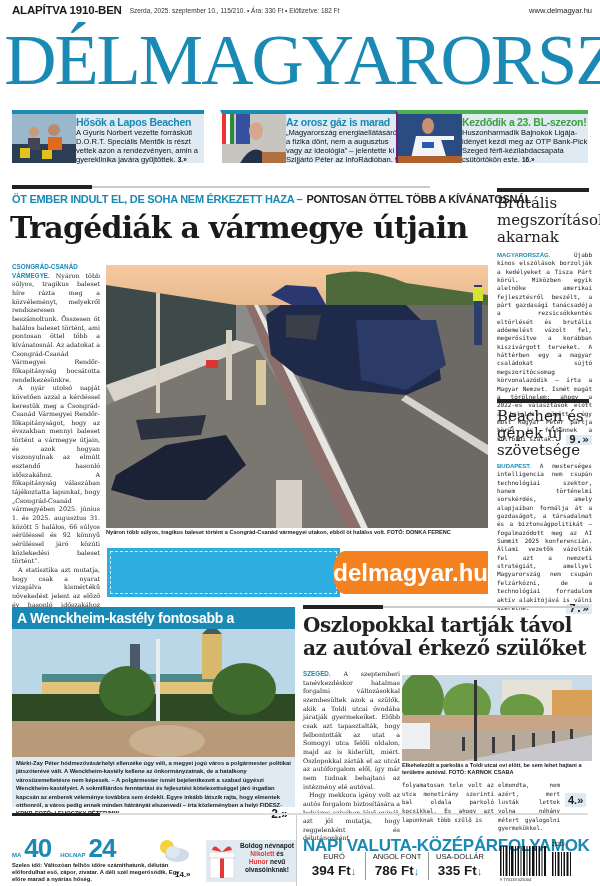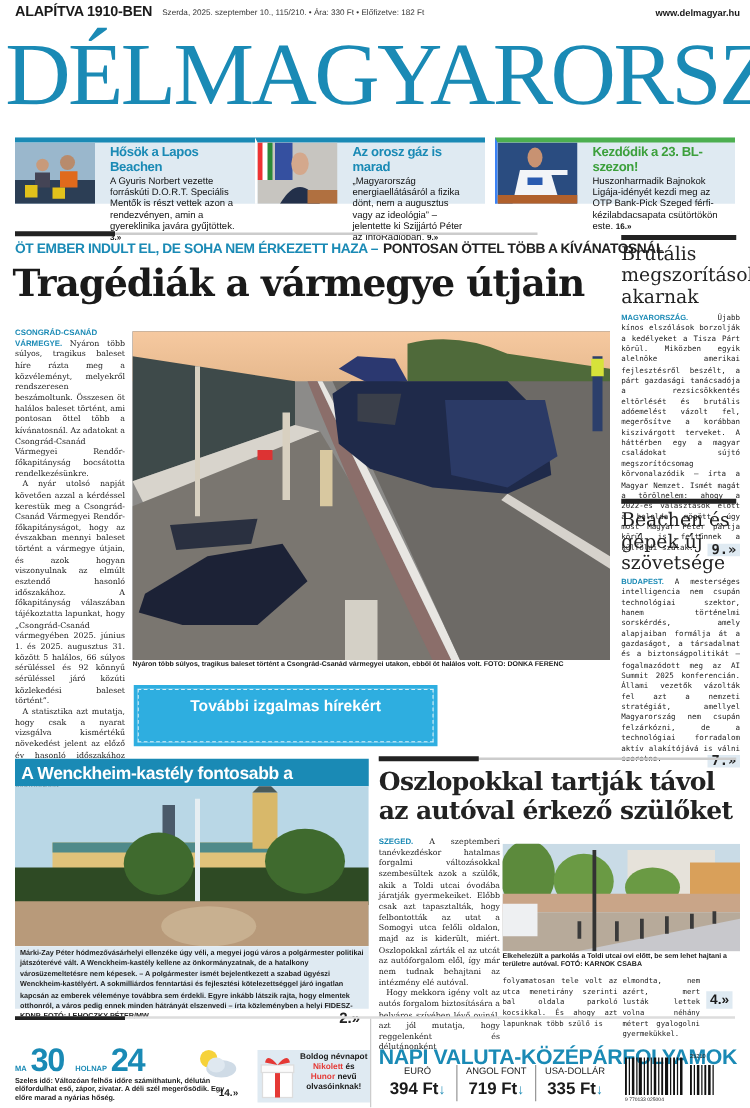--- a/index.html
+++ b/index.html
@@ -2,27 +2,27 @@
 <html><head>
 <meta charset="utf-8">
 <style>
 *{box-sizing:border-box;margin:0;padding:0}
 body{width:600px;height:886px;background:#fff;font-family:"Liberation Sans",sans-serif;color:#1a1a1a;position:relative;overflow:hidden}
 .abs{position:absolute}
 
 #topbar{left:12px;top:3px;width:580px;height:14px;display:flex;align-items:center}
 #founded{font-weight:bold;font-size:11.5px;letter-spacing:-0.2px}
 #issue{font-size:6.5px;margin-left:8px;color:#333}
-#url{margin-left:auto;font-size:7.5px;font-weight:bold}
+#url{margin-left:auto;font-size:7.5px;font-weight:normal}
 #masthead{left:10px;top:18px;width:584px;height:84px;font-family:"Liberation Serif",serif;color:#1a8ab5;font-size:71px;line-height:84px;text-align:center;letter-spacing:-2px;transform:scaleX(1.02)}
 
 .teaser{top:110px;height:53px;background:#dfeaf2;display:flex;border-top:4px solid #1a8ab5}
 .teaser.green{border-top-color:#4caf50}
 .teaser .img{width:64px;height:49px;flex:none}
-.teaser .txt{padding:2px 12px;font-size:7.6px;line-height:9px;color:#111}
+.teaser .txt{padding:2px 0;font-size:7.6px;line-height:9px;color:#111}
 .teaser h3{font-size:10.5px;line-height:12px;color:#1a8ab5;font-weight:bold;letter-spacing:-0.3px}
 .teaser.green h3{color:#3ca03c}
 .ref{font-weight:bold;font-size:6.5px}
 
 .rule-top{height:2px;background:#ccc}
 .rule-top::before{content:"";display:block;width:80px;height:4px;background:#222;margin-top:-1px}
 #kicker{left:12px;top:193px;font-size:11px;font-weight:bold;color:#1a8ab5;letter-spacing:-0.3px;white-space:nowrap}
 #kicker span.sub{color:#222;font-weight:bold;margin-left:4px}
 #headline{left:10px;top:210px;font-family:"DejaVu Serif",serif;font-size:30px;letter-spacing:-0.8px;color:#1a1a1a}
 .body-text{font-family:"DejaVu Serif",serif;font-size:6.3px;line-height:8.65px;text-align:justify;color:#222}
@@ -96,38 +96,38 @@
       <rect x="36" y="23" width="14" height="13" fill="#e06a1c"></rect>
     <rect x="8" y="34" width="10" height="10" fill="#e3c21b"></rect>
       <rect x="30" y="36" width="10" height="9" fill="#e3c21b"></rect>
   </svg>
   <div class="txt">
     <h3>Hősök a Lapos Beachen</h3>
     <span>A Gyuris Norbert vezette forráskúti D.O.R.T. Speciális Mentők is részt vettek azon a rendezvényen, amin a gyereklinika javára gyűjtöttek.</span>
     <span class="ref">3.»</span>
   </div>
 </div>
-<div class="abs teaser" style="left:204px;width:184px;border-left:2px solid #fff">
+<div class="abs teaser" style="left:220px;width:184px;border-left:2px solid #fff">
   <svg class="img" viewBox="0 0 64 49">
     <rect width="64" height="49" fill="#c7c5c0"></rect>
       <rect x="0" width="10" height="30" fill="#e33"></rect>
       <rect x="4" width="6" height="30" fill="#fff"></rect>
       <rect x="8" width="4" height="30" fill="#2a8a3a"></rect>
     <rect x="14" y="0" width="14" height="30" fill="#3550a0"></rect>
     <ellipse cx="34" cy="17" rx="7" ry="9" fill="#d4a88c"></ellipse>
       <path d="M18 49 Q34 22 50 49Z" fill="#23304a"></path>
     <rect x="40" y="38" width="24" height="11" fill="#b07040"></rect>
   </svg>
   <div class="txt">
     <h3>Az orosz gáz is marad</h3>
     <span>„Magyarország energiaellátásáról a fizika dönt, nem a augusztus vagy az ideológia” – jelentette ki Szijjártó Péter az InfoRádióban.</span>
     <span class="ref">9.»</span>
   </div>
 </div>
-<div class="abs teaser green" style="left:396px;width:192px;border-left:2px solid #3b82f6">
+<div class="abs teaser green" style="left:396px;width:192px;border-left:2px solid #701a75">
   <svg class="img" viewBox="0 0 64 49">
     <rect width="64" height="49" fill="#2a4c80"></rect>
       <ellipse cx="30" cy="12" rx="6" ry="8" fill="#c89272"></ellipse>
     <path d="M12 49 L18 22 L42 22 L50 49Z" fill="#f2f4f8"></path>
       <rect x="24" y="28" width="12" height="6" fill="#2a5ab0"></rect>
     <rect x="42" y="22" width="14" height="4" fill="#f2f4f8"></rect>
     <rect y="42" width="64" height="7" fill="#b0602c"></rect>
   </svg>
   <div class="txt">
     <h3>Kezdődik a 23. BL-szezon!</h3>
@@ -177,22 +177,22 @@
   <path d="M30 155 L100 150 L95 170 L35 175Z" fill="#2a3040"></path>
   <rect x="100" y="95" width="12" height="8" fill="#d33"></rect>
   <rect x="170" y="215" width="26" height="48" fill="#d4d0c6"></rect>
   <rect x="368" y="20" width="8" height="60" fill="#2c3f6b"></rect>
     <rect x="367" y="22" width="10" height="14" fill="#d6e23a"></rect>
 </svg>
 <div id="photo-caption" class="abs">Nyáron több súlyos, tragikus baleset történt a Csongrád-Csanád vármegyei utakon, ebből öt halálos volt. FOTÓ: DONKA FERENC</div>
 
 <div id="banner" class="abs">
   <div class="left">
-    <div>További izgalmas hírekért</div>
-  </div>
+  </div>
+  <div class="right">delmagyar.hu</div>
 </div>
 
 <div class="abs" style="left:497px;top:188px;width:92px;height:4px;background:#222"></div>
 <h2 id="side1" class="abs side-title">Brutális megszorításokat akarnak</h2>
 <div id="side1-body" class="abs side-body">
   <span class="lead">MAGYARORSZÁG.</span>
   <span>Újabb kínos elszólások borzolják a kedélyeket a Tisza Párt körül. Miközben egyik alelnöke amerikai fejlesztésről beszélt, a párt gazdasági tanácsadója a rezsicsökkentés eltörlését és brutális adóemelést vázolt fel, megerősítve a korábban kiszivárgott terveket. A háttérben egy a magyar családokat sújtó megszorítócsomag körvonalazódik – írta a Magyar Nemzet. Ismét magát a törölnelem: ahogy a 2022-es választások előtt a baloldal mögött, úgy most Magyar Péter pártja körül is feltűnnek a külföldi szálak.</span>
   <span class="pageref">9.»</span>
 </div>
 <div class="abs" style="left:497px;top:399px;width:92px;height:4px;background:#222"></div>
@@ -254,21 +254,21 @@
 <div id="oszlop-body2" class="abs body-text" style="font-family:'DejaVu Sans Mono',monospace;font-size:5.8px">folyamatosan tele volt az utca menetirány szerinti bal oldala parkoló kocsikkal. És ahogy azt lapunknak több szülő is</div>
 <div id="oszlop-body3" class="abs body-text" style="font-family:'DejaVu Sans Mono',monospace;font-size:5.8px;width:62px">elmondta, nem azért, mert lusták lettek volna néhány métert gyalogolni gyermekükkel.</div>
 <span class="abs pageref" style="left:565px;top:793px">4.»</span>
 
 <div id="footer-rule" class="abs"></div>
 <div class="abs" style="left:296px;top:815px;width:1px;height:71px;background:#ccc"></div>
 
 <div id="weather" class="abs">
   <div id="wx-row">
     <span class="lbl">MA</span>
-    <span class="num">30</span>
+    <span class="num">40</span>
     <span class="lbl" style="margin-left:6px">HOLNAP</span>
     <span class="num">24</span>
   </div>
   <div id="wx-text">Szeles idő: Változóan felhős időre számíthatunk, délután előfordulhat eső, zápor, zivatar. A déli szél megerősödik. Egy előre marad a nyárias hőség.</div>
 </div>
 <svg id="sun-icon" class="abs" viewBox="0 0 36 26">
   <circle cx="12" cy="10" r="7" fill="#f6d23a"></circle>
   <ellipse cx="22" cy="18" rx="12" ry="7" fill="#cfdbe6"></ellipse>
     <ellipse cx="18" cy="15" rx="7" ry="6" fill="#dfe8f0"></ellipse>
 </svg>
@@ -290,21 +290,21 @@
 </div>
 
 <div id="fx-title" class="abs">NAPI VALUTA-KÖZÉPÁRFOLYAMOK</div>
 <div id="fx" class="abs">
   <div class="cell">
     <div class="cur">EURÓ</div>
     <div class="val"><span>394 Ft</span><span class="arrow">↓</span></div>
   </div>
   <div class="cell">
     <div class="cur">ANGOL FONT</div>
-    <div class="val"><span>719 Ft</span><span class="arrow">↓</span></div>
+    <div class="val"><span>786 Ft</span><span class="arrow">↓</span></div>
   </div>
   <div class="cell">
     <div class="cur">USA-DOLLÁR</div>
     <div class="val"><span>335 Ft</span><span class="arrow">↓</span></div>
   </div>
 </div>
 
 <svg id="barcode" class="abs" viewBox="0 0 92 40">
   <g fill="#111">
     <rect x="2" y="4" width="1.5" height="30"></rect>

